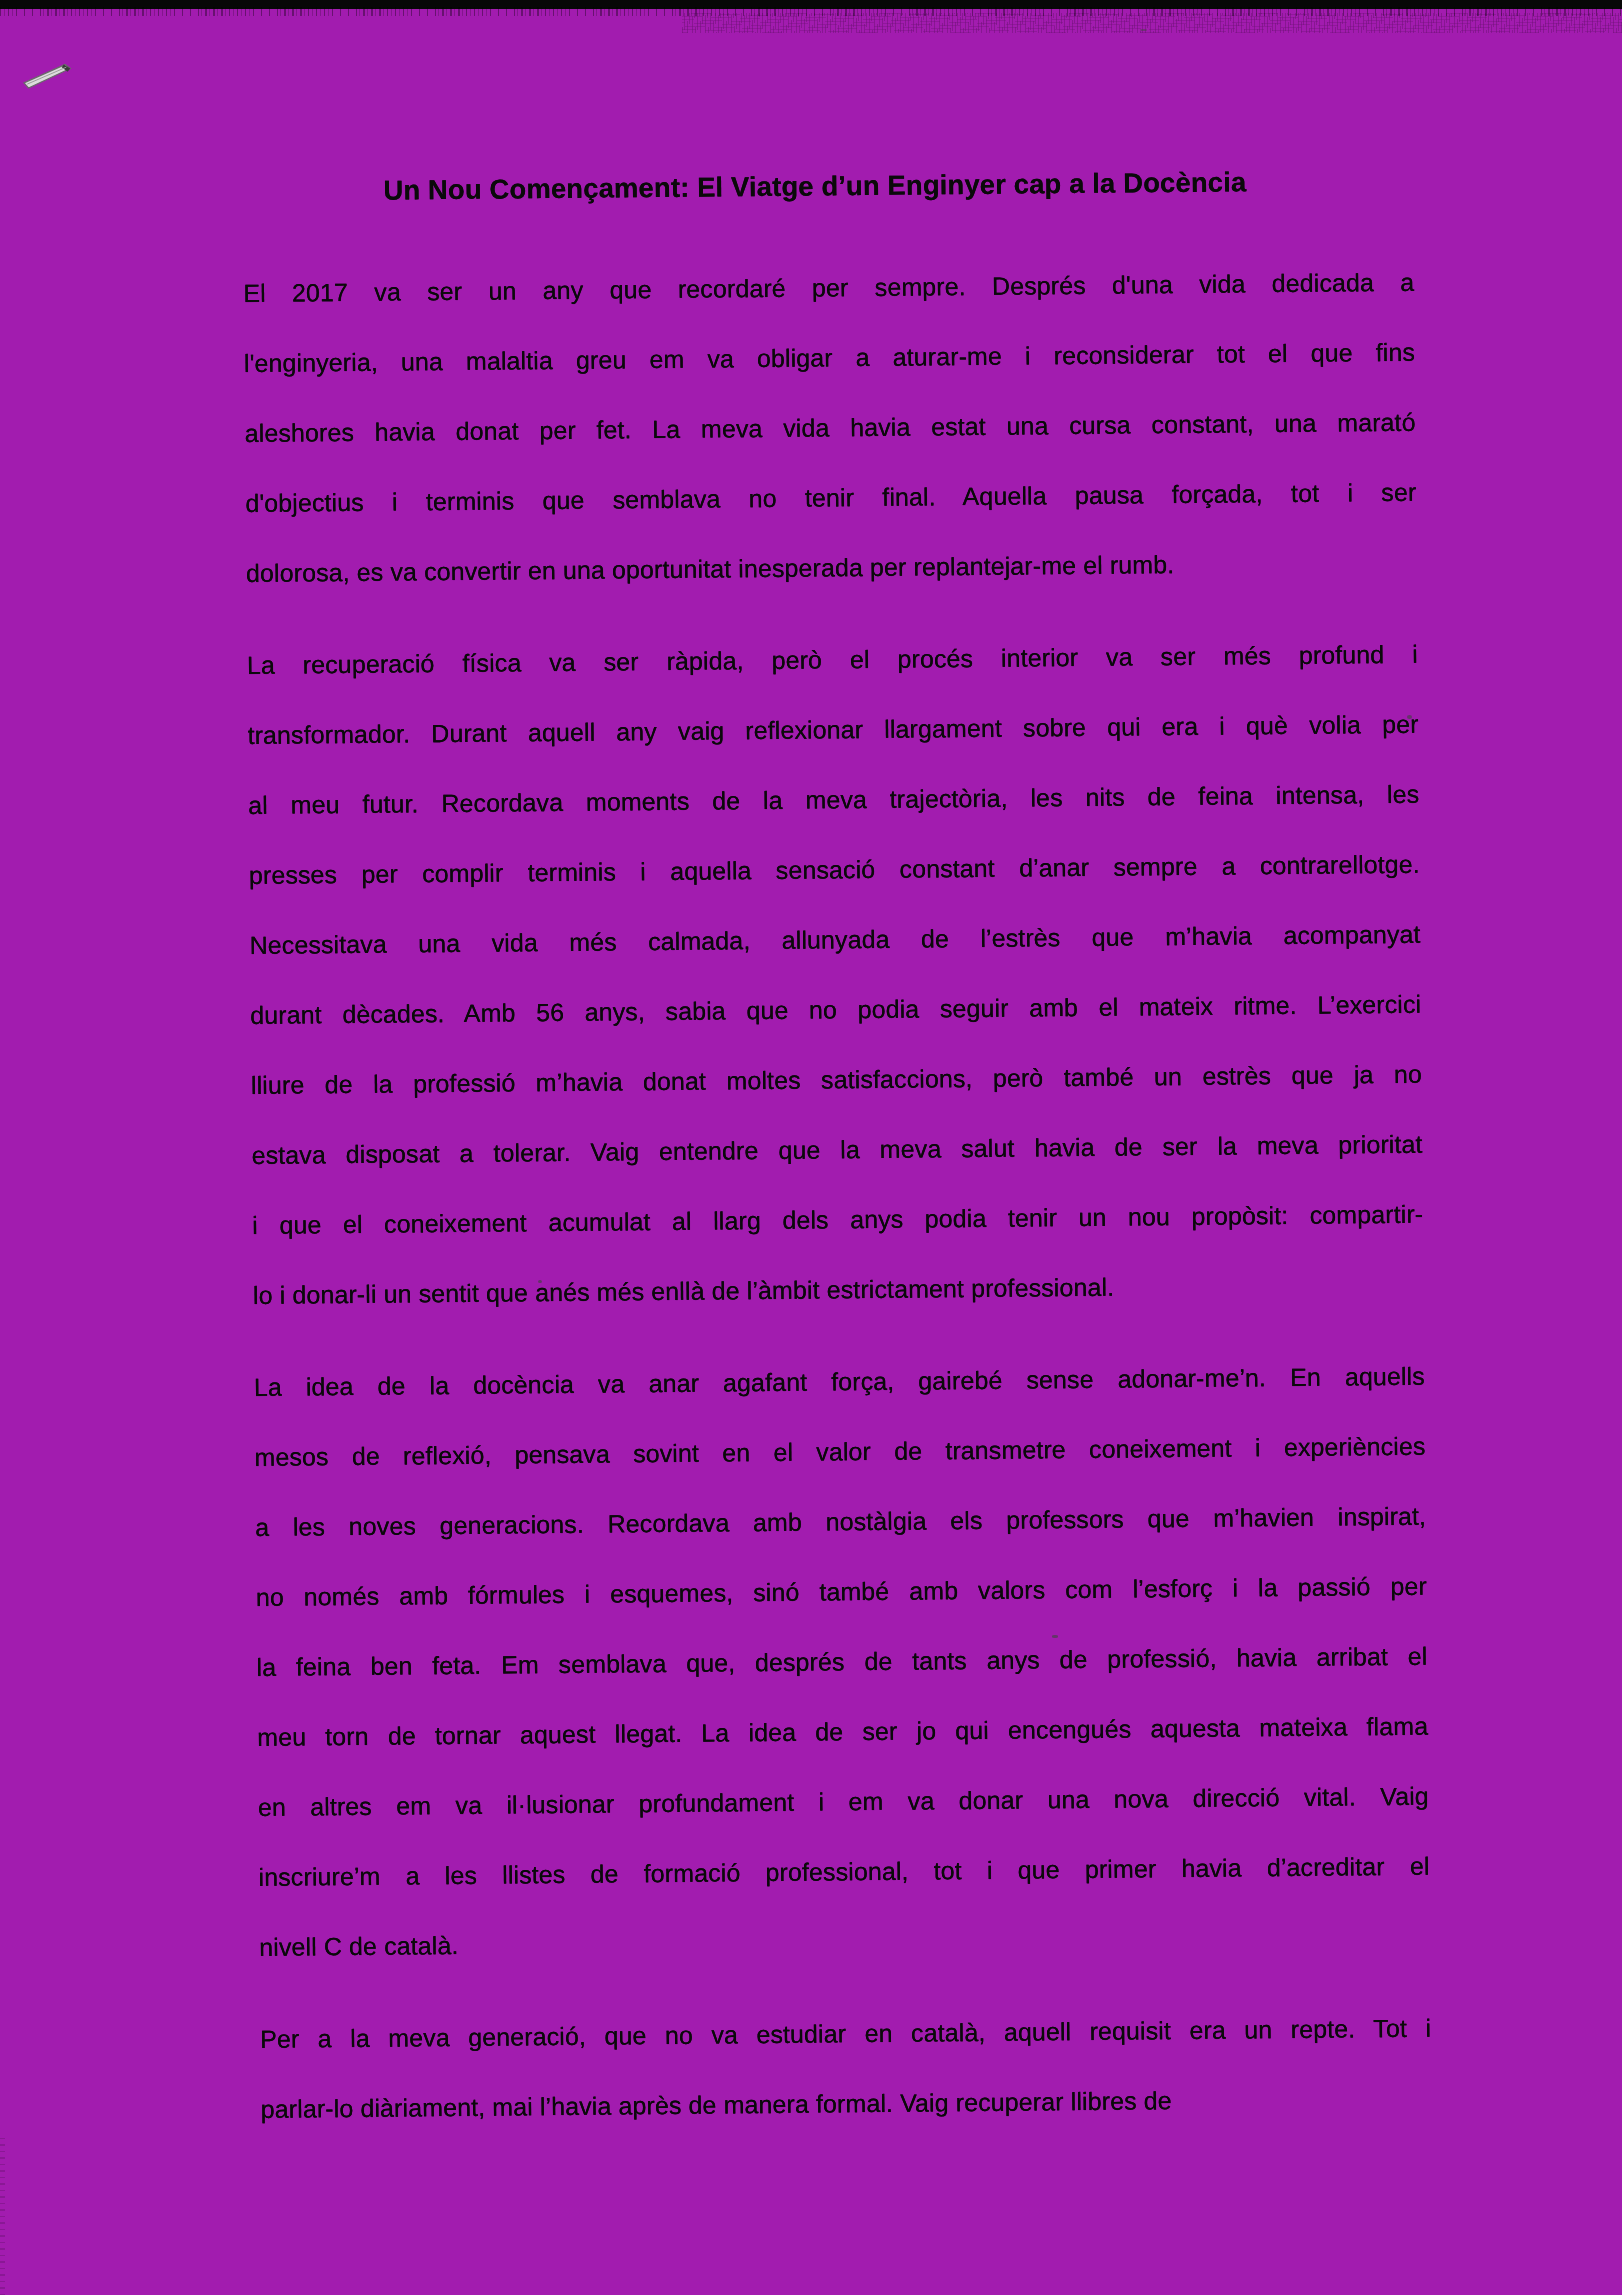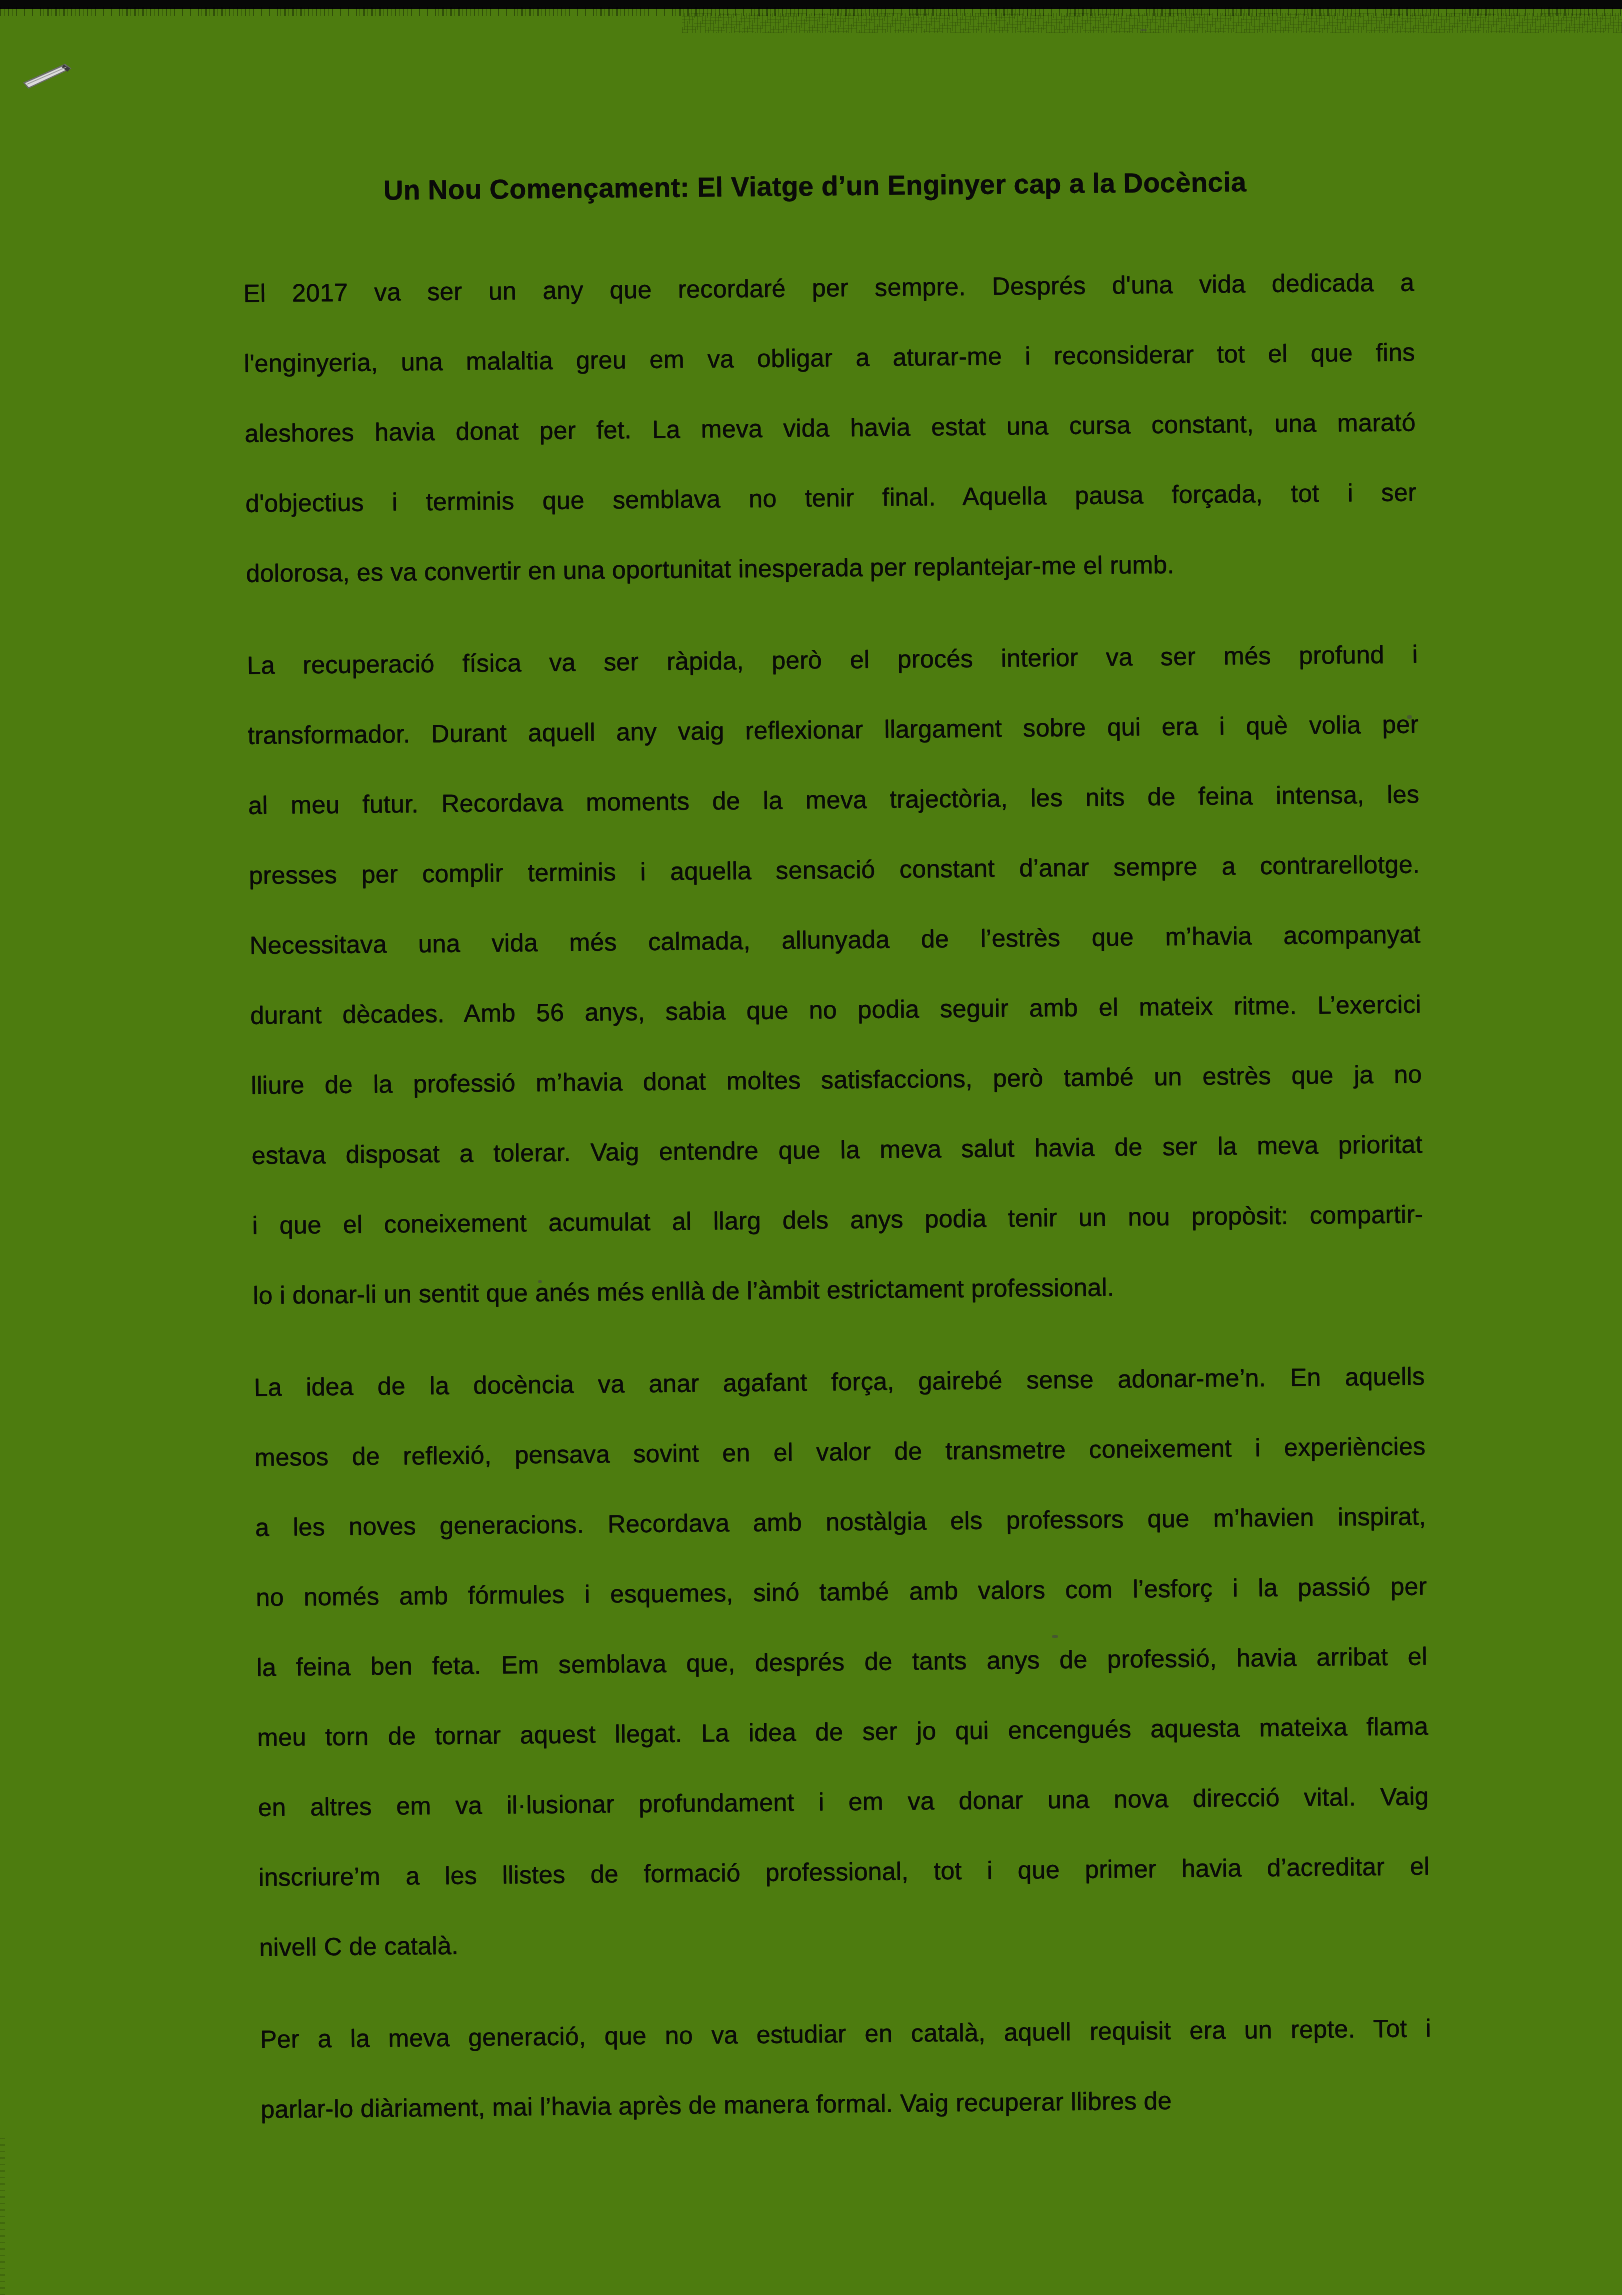--- a/index.html
+++ b/index.html
@@ -4,21 +4,21 @@
 <style>
   html, body {
     margin: 0;
     padding: 0;
     background: #e8e8e8;
   }
   .page {
     position: relative;
     width: 1623px;
     height: 2295px;
-    background: #4d7c0f;
+    background: #a21caf;
     overflow: hidden;
     font-family: "Liberation Sans", sans-serif;
     color: #0a0a0a;
   }
 
   
   .scan-bar {
     position: absolute;
     top: 0; left: 0;
     width: 100%;

